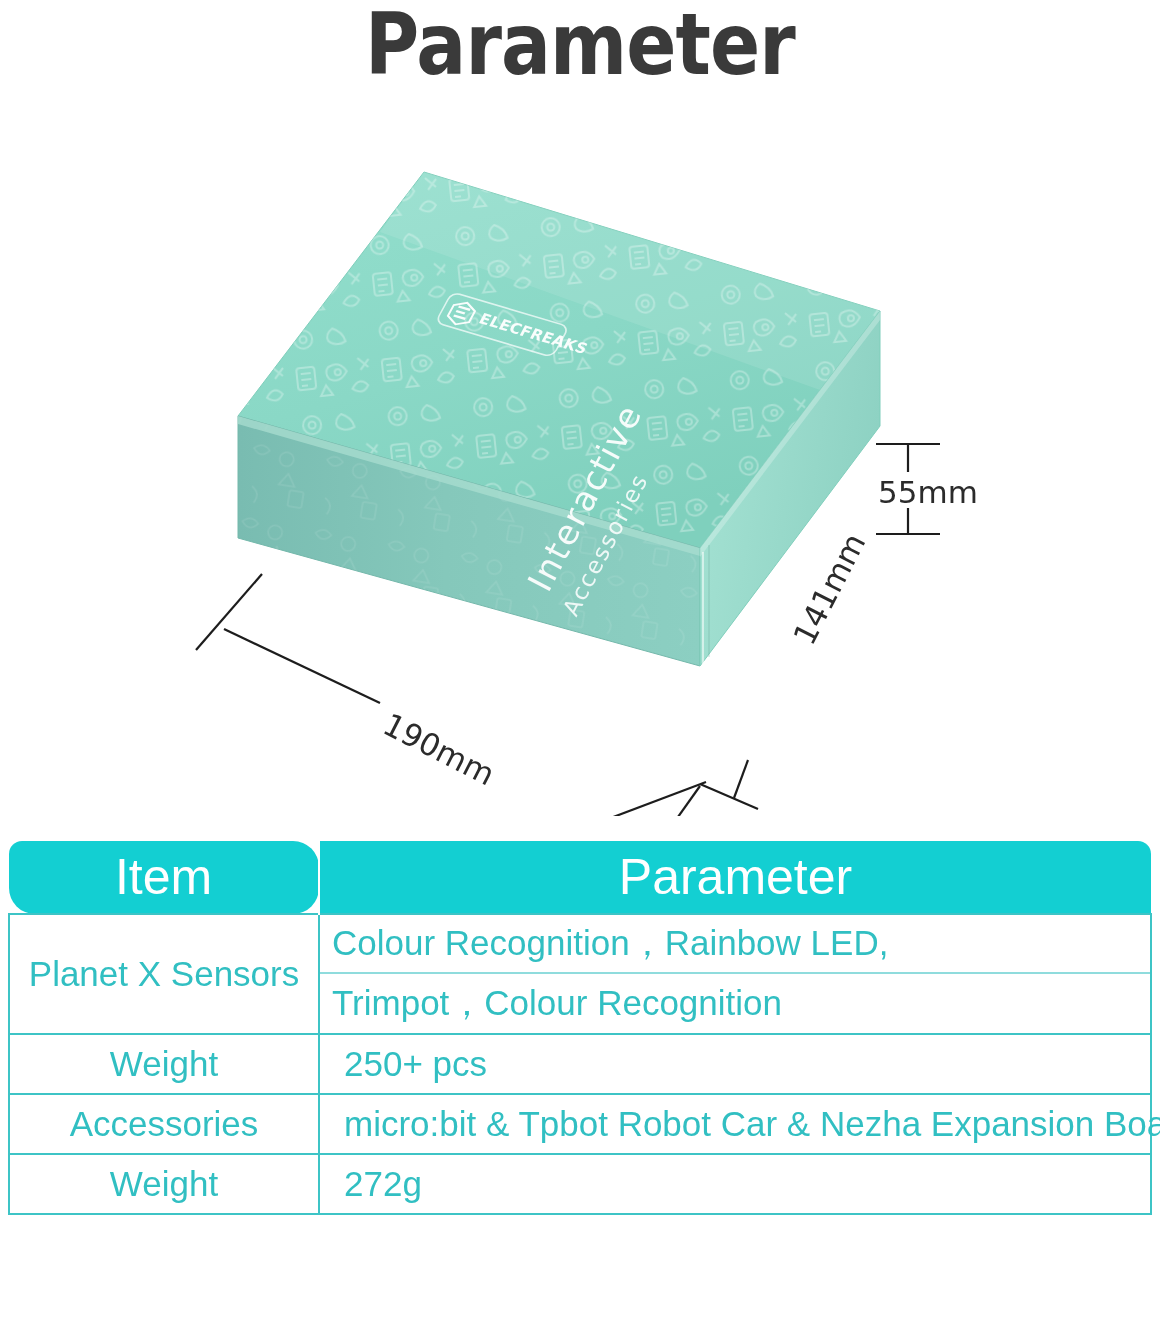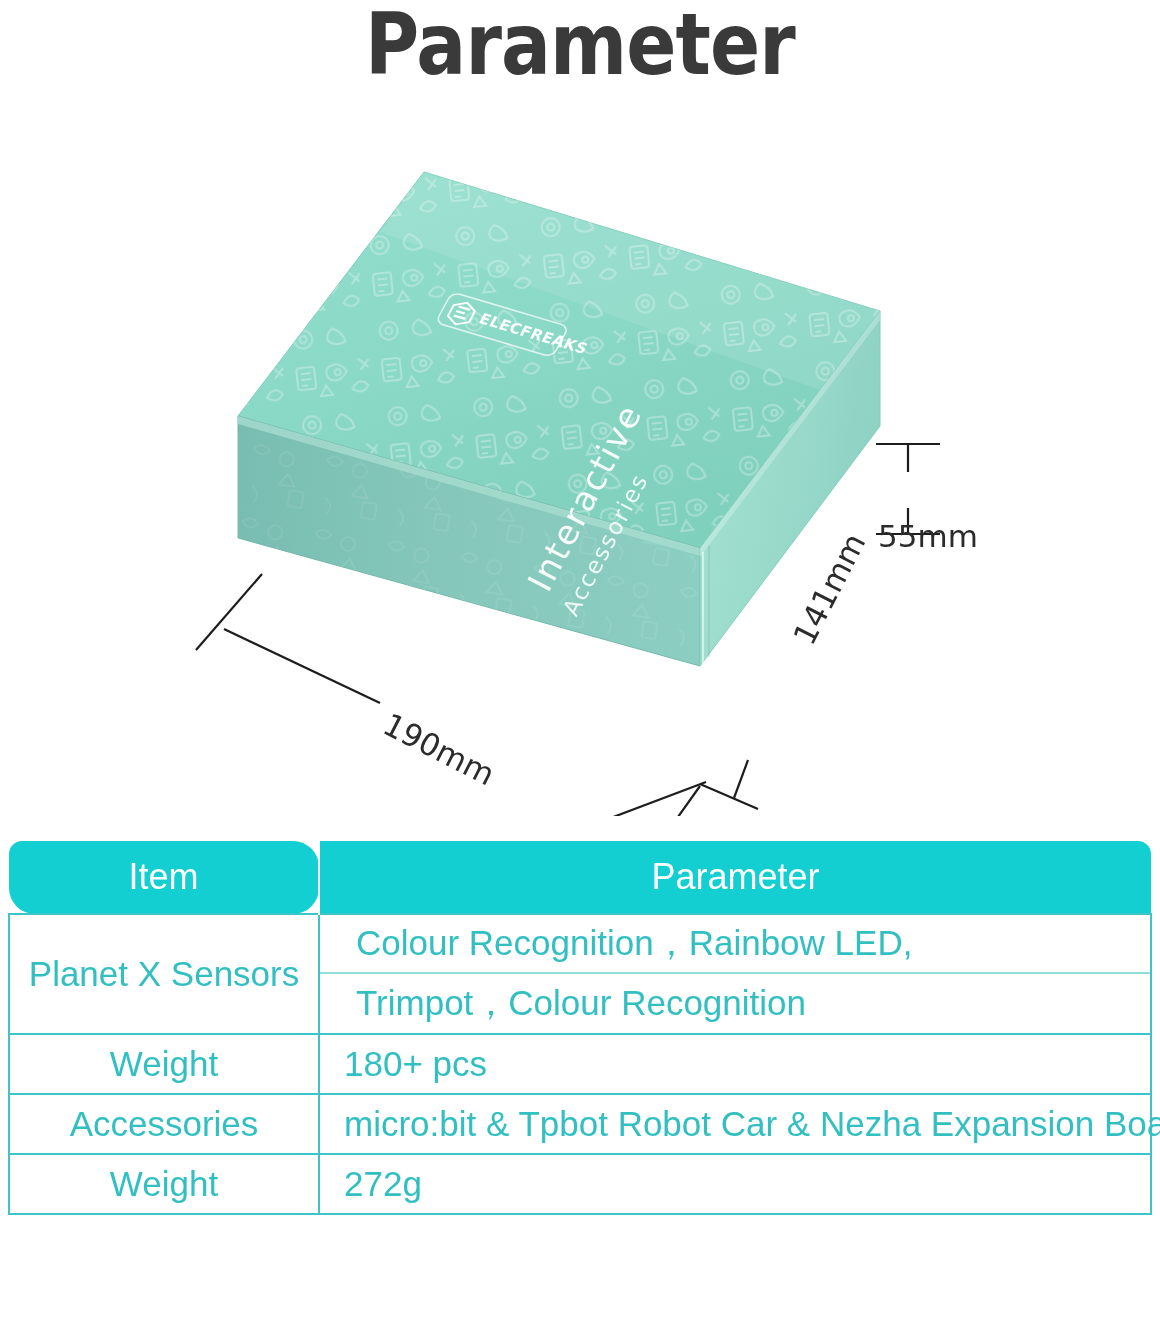--- a/index.html
+++ b/index.html
@@ -47,21 +47,20 @@
     position: absolute;
     font-family: "DejaVu Sans", sans-serif;
     font-size: 31px;
     color: #2b2b2b;
     white-space: nowrap;
     letter-spacing: 0px;
   }
   .dim-55 {
     left: 878px;
     top: 378px;
-    margin-top: 44px;
   }
   .dim-141 {
     left: 786px;
     top: 538px;
     transform: rotate(-63deg);
     transform-origin: 0 0;
   }
   .dim-190 {
     left: 394px;
     top: 610px;
@@ -80,21 +79,21 @@
     font-family: "Liberation Sans", sans-serif;
   }
   .spec-table td, .spec-table th {
     padding: 0;
     margin: 0;
   }
   .head-row th {
     background: #13cfd2;
     color: #ffffff;
     font-weight: normal;
-    font-size: 36px;
+    font-size: 50px;
     height: 72px;
     text-align: center;
     vertical-align: middle;
     border: none;
   }
   .head-row th.h-item {
     border-top-left-radius: 13px;
     border-right: 2px solid #ffffff;
   }
   .head-row th.h-param {
@@ -118,21 +117,21 @@
   .row-body td {
     height: 58px;
   }
   .sensor-cell {
     height: 118px;
   }
   .sensor-line {
     height: 59px;
     display: flex;
     align-items: center;
-    padding-left: 36px;
+    padding-left: 12px;
     box-sizing: border-box;
   }
   .sensor-line.first {
     border-bottom: 2px solid #8fdcdd;
   }
   .pad-cell {
     padding: 0 !important;
   }
   .nowrap { white-space: nowrap; }
 </style>
@@ -267,21 +266,21 @@
   <tr class="row-body">
     <td class="col-item sensor-cell">Planet X Sensors</td>
     <td class="pad-cell sensor-cell">
       <div class="sensor-line first nowrap">Colour Recognition，Rainbow LED,</div>
       <div class="sensor-line nowrap">Trimpot，Colour Recognition</div>
     </td>
   </tr>
 
   <tr class="row-body">
     <td class="col-item">Weight</td>
-    <td class="col-param">180+ pcs</td>
+    <td class="col-param">250+ pcs</td>
   </tr>
 
   <tr class="row-body">
     <td class="col-item">Accessories</td>
     <td class="col-param nowrap">micro:bit &amp; Tpbot Robot Car &amp; Nezha Expansion Board</td>
   </tr>
 
 
 
   <tr class="row-body">

